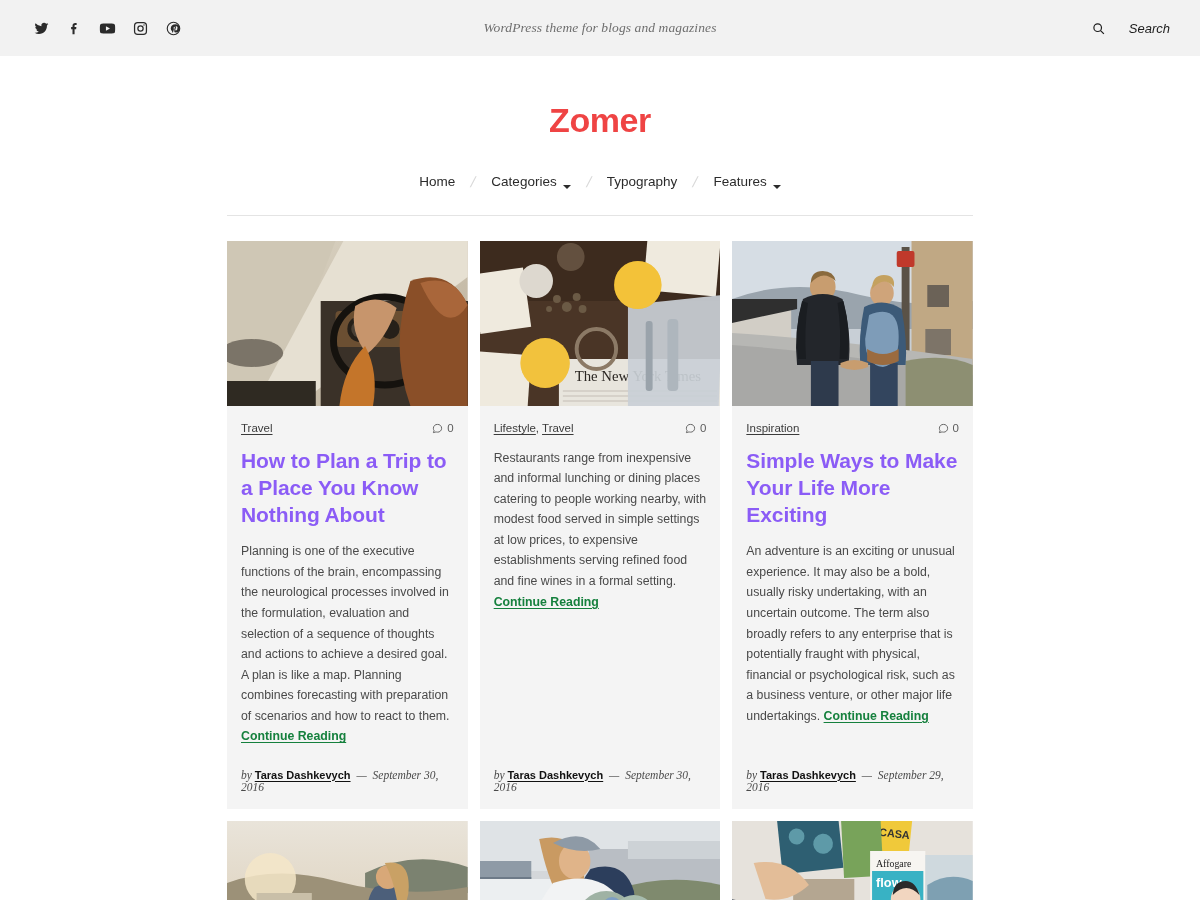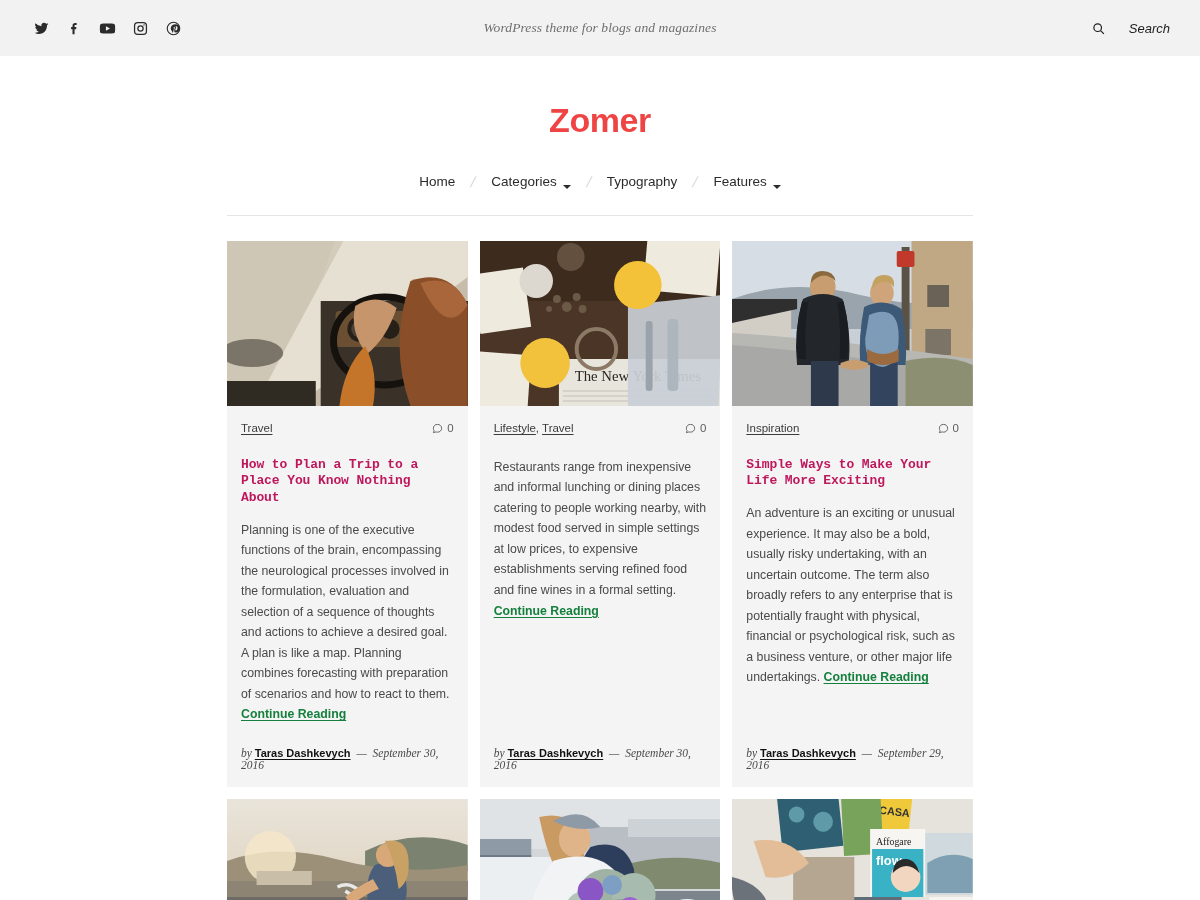--- a/index.html
+++ b/index.html
@@ -133,21 +133,21 @@
   .card-body {
     padding: 16px 14px 0 14px;
     flex: 1;
     display: flex;
     flex-direction: column;
   }
   .meta-row {
     display: flex;
     align-items: flex-start;
     justify-content: space-between;
-    margin-bottom: 21px;
+    margin-bottom: 12px;
   }
   .cats {
     font-size: 11.5px;
     color: #3b3b3b;
     line-height: 1.2;
   }
   .cats a {
     color: #3b3b3b;
     text-decoration: underline;
     text-underline-offset: 2px;
@@ -157,25 +157,25 @@
     display: flex;
     align-items: center;
     gap: 4px;
     font-size: 11.5px;
     color: #5c5c5c;
     flex-shrink: 0;
     cursor: pointer;
   }
   .comments svg { display:block; }
   .card-title {
-    font-family: Liberation Mono, monospace;
+    font-family: Liberation Sans, sans-serif;
     font-weight: bold;
-    font-size: 13px;
+    font-size: 21px;
     line-height: 1.28;
-    color: #be185d;
+    color: #8b5cf6;
     margin-bottom: 13px;
     letter-spacing: -0.1px;
     cursor: pointer;
   }
   .excerpt {
     font-size: 12.3px;
     line-height: 1.67;
     color: #4a4a4a;
   }
   .more {

